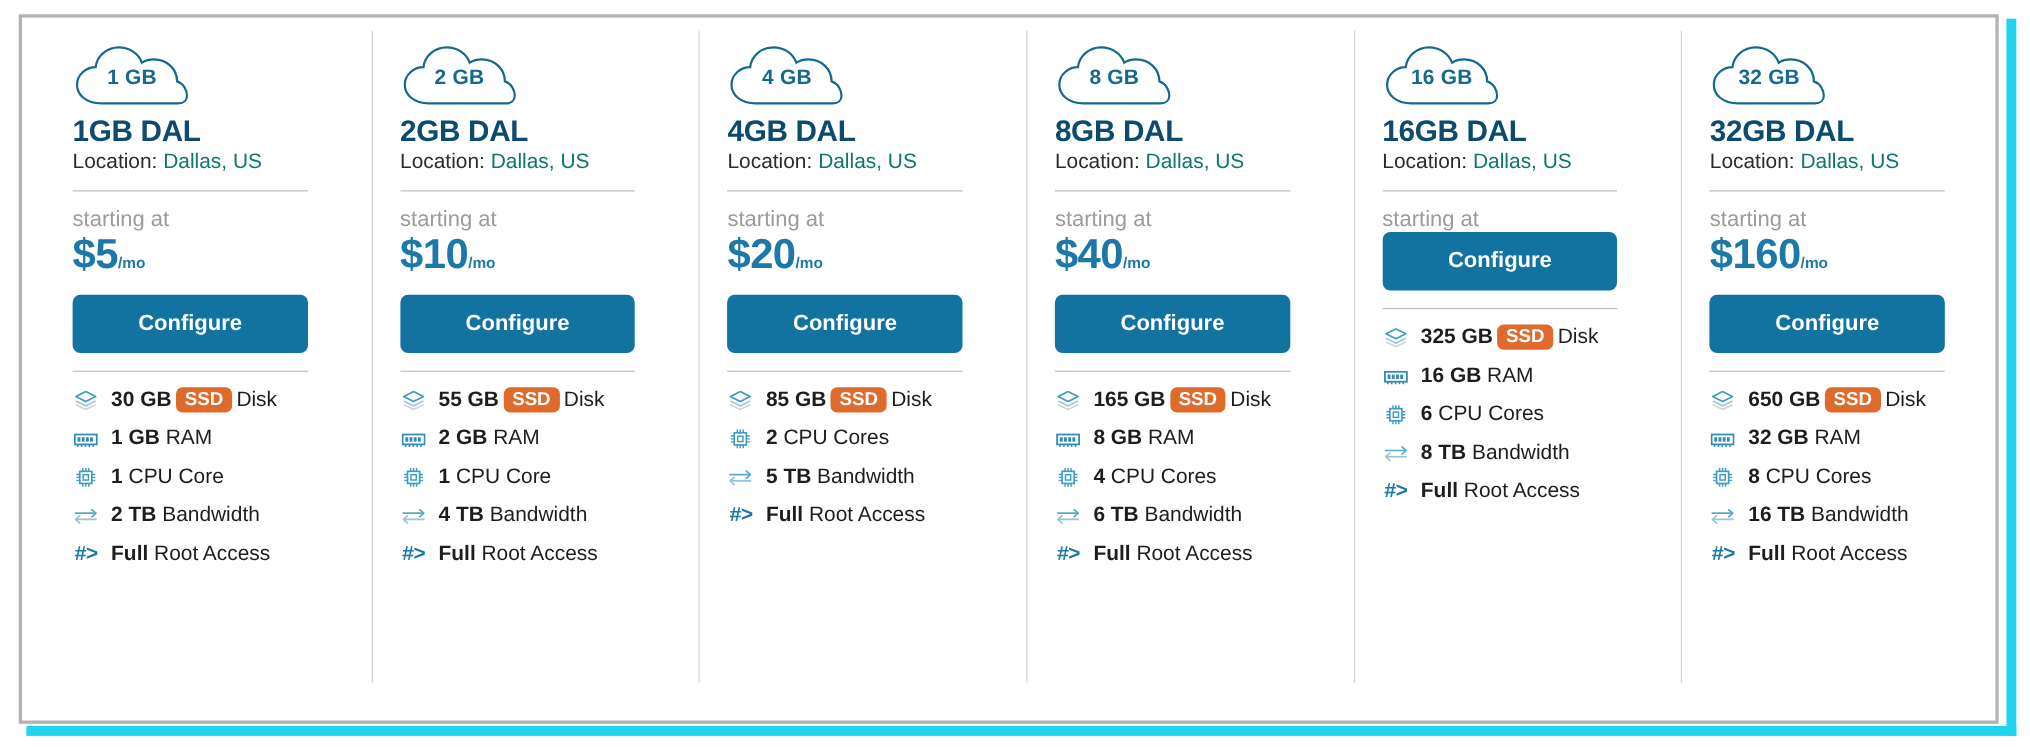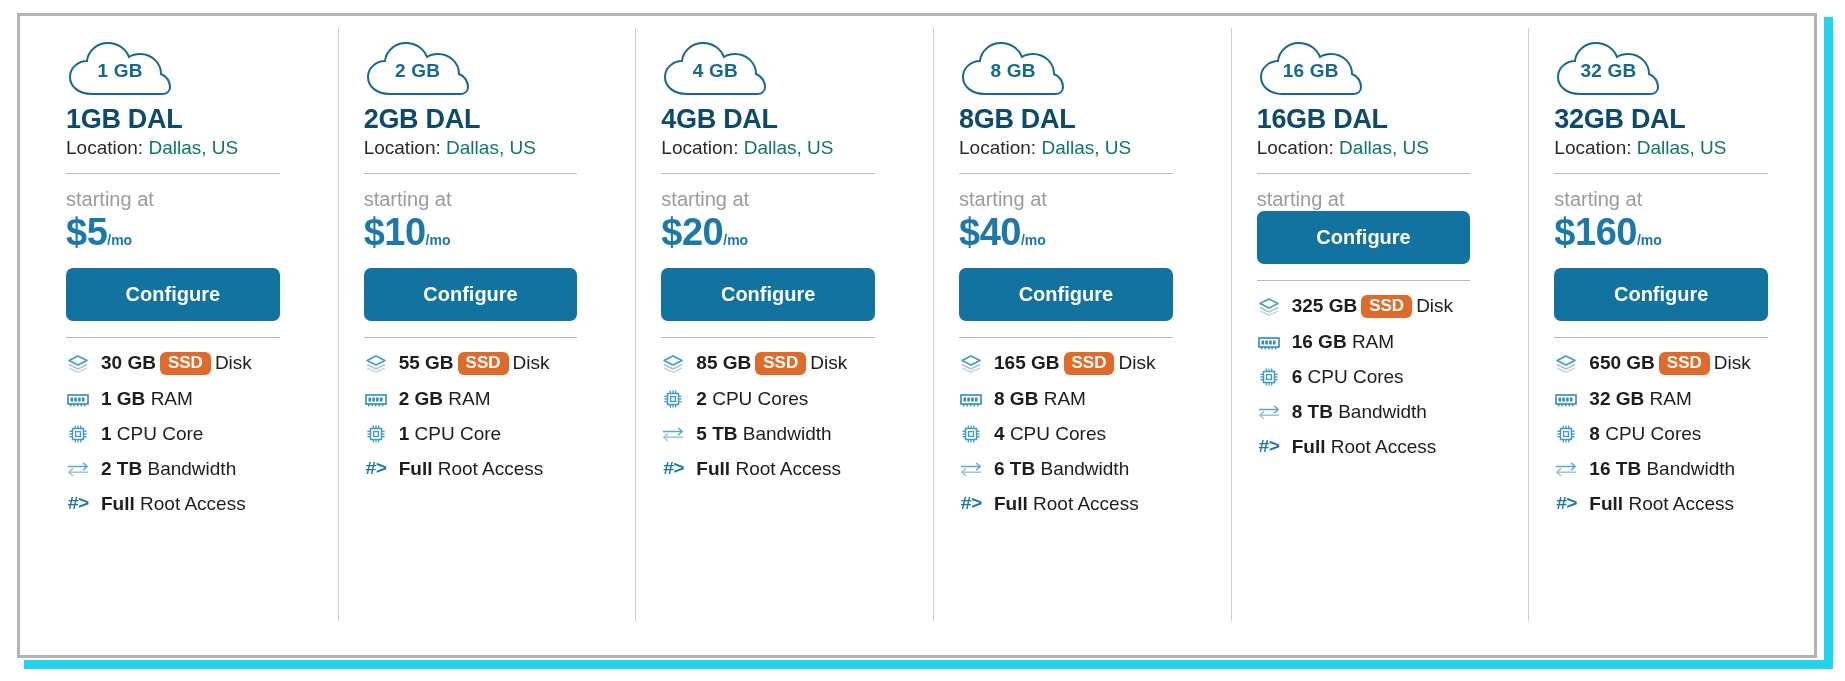--- a/index.html
+++ b/index.html
@@ -379,20 +379,33 @@
             <line x1="15.7" y1="10" x2="18.6" y2="10"></line>
             <line x1="15.7" y1="12.7" x2="18.6" y2="12.7"></line>
           </g>
         </svg>
       </span>
       <span class="spec-text">
         <b>1</b> <span>CPU Core</span>
       </span>
     </div>
 
+    <div class="spec">
+      <span class="spec-icon">
+        <svg width="24" height="16" viewBox="0 0 24 16" aria-hidden="true">
+          <path d="M2 5.5 L21 5.5" fill="none" stroke="#5aa9cc" stroke-width="1.5"></path>
+          <path d="M17.5 2.2 L21.3 5.5 L17.5 8.8" fill="none" stroke="#5aa9cc" stroke-width="1.5" stroke-linejoin="round" stroke-linecap="round"></path>
+          <path d="M22 11.2 L3 11.2" fill="none" stroke="#98c3d8" stroke-width="1.5"></path>
+          <path d="M6.5 7.9 L2.7 11.2 L6.5 14.5" fill="none" stroke="#98c3d8" stroke-width="1.5" stroke-linejoin="round" stroke-linecap="round"></path>
+        </svg>
+      </span>
+      <span class="spec-text">
+        <b>4 TB</b> <span>Bandwidth</span>
+      </span>
+    </div>
 
     <div class="spec">
       <span class="spec-icon">
         <span class="root-glyph">#&gt;</span>
       </span>
       <span class="spec-text">
         <b>Full</b> <span>Root Access</span>
       </span>
     </div>
   </div>

